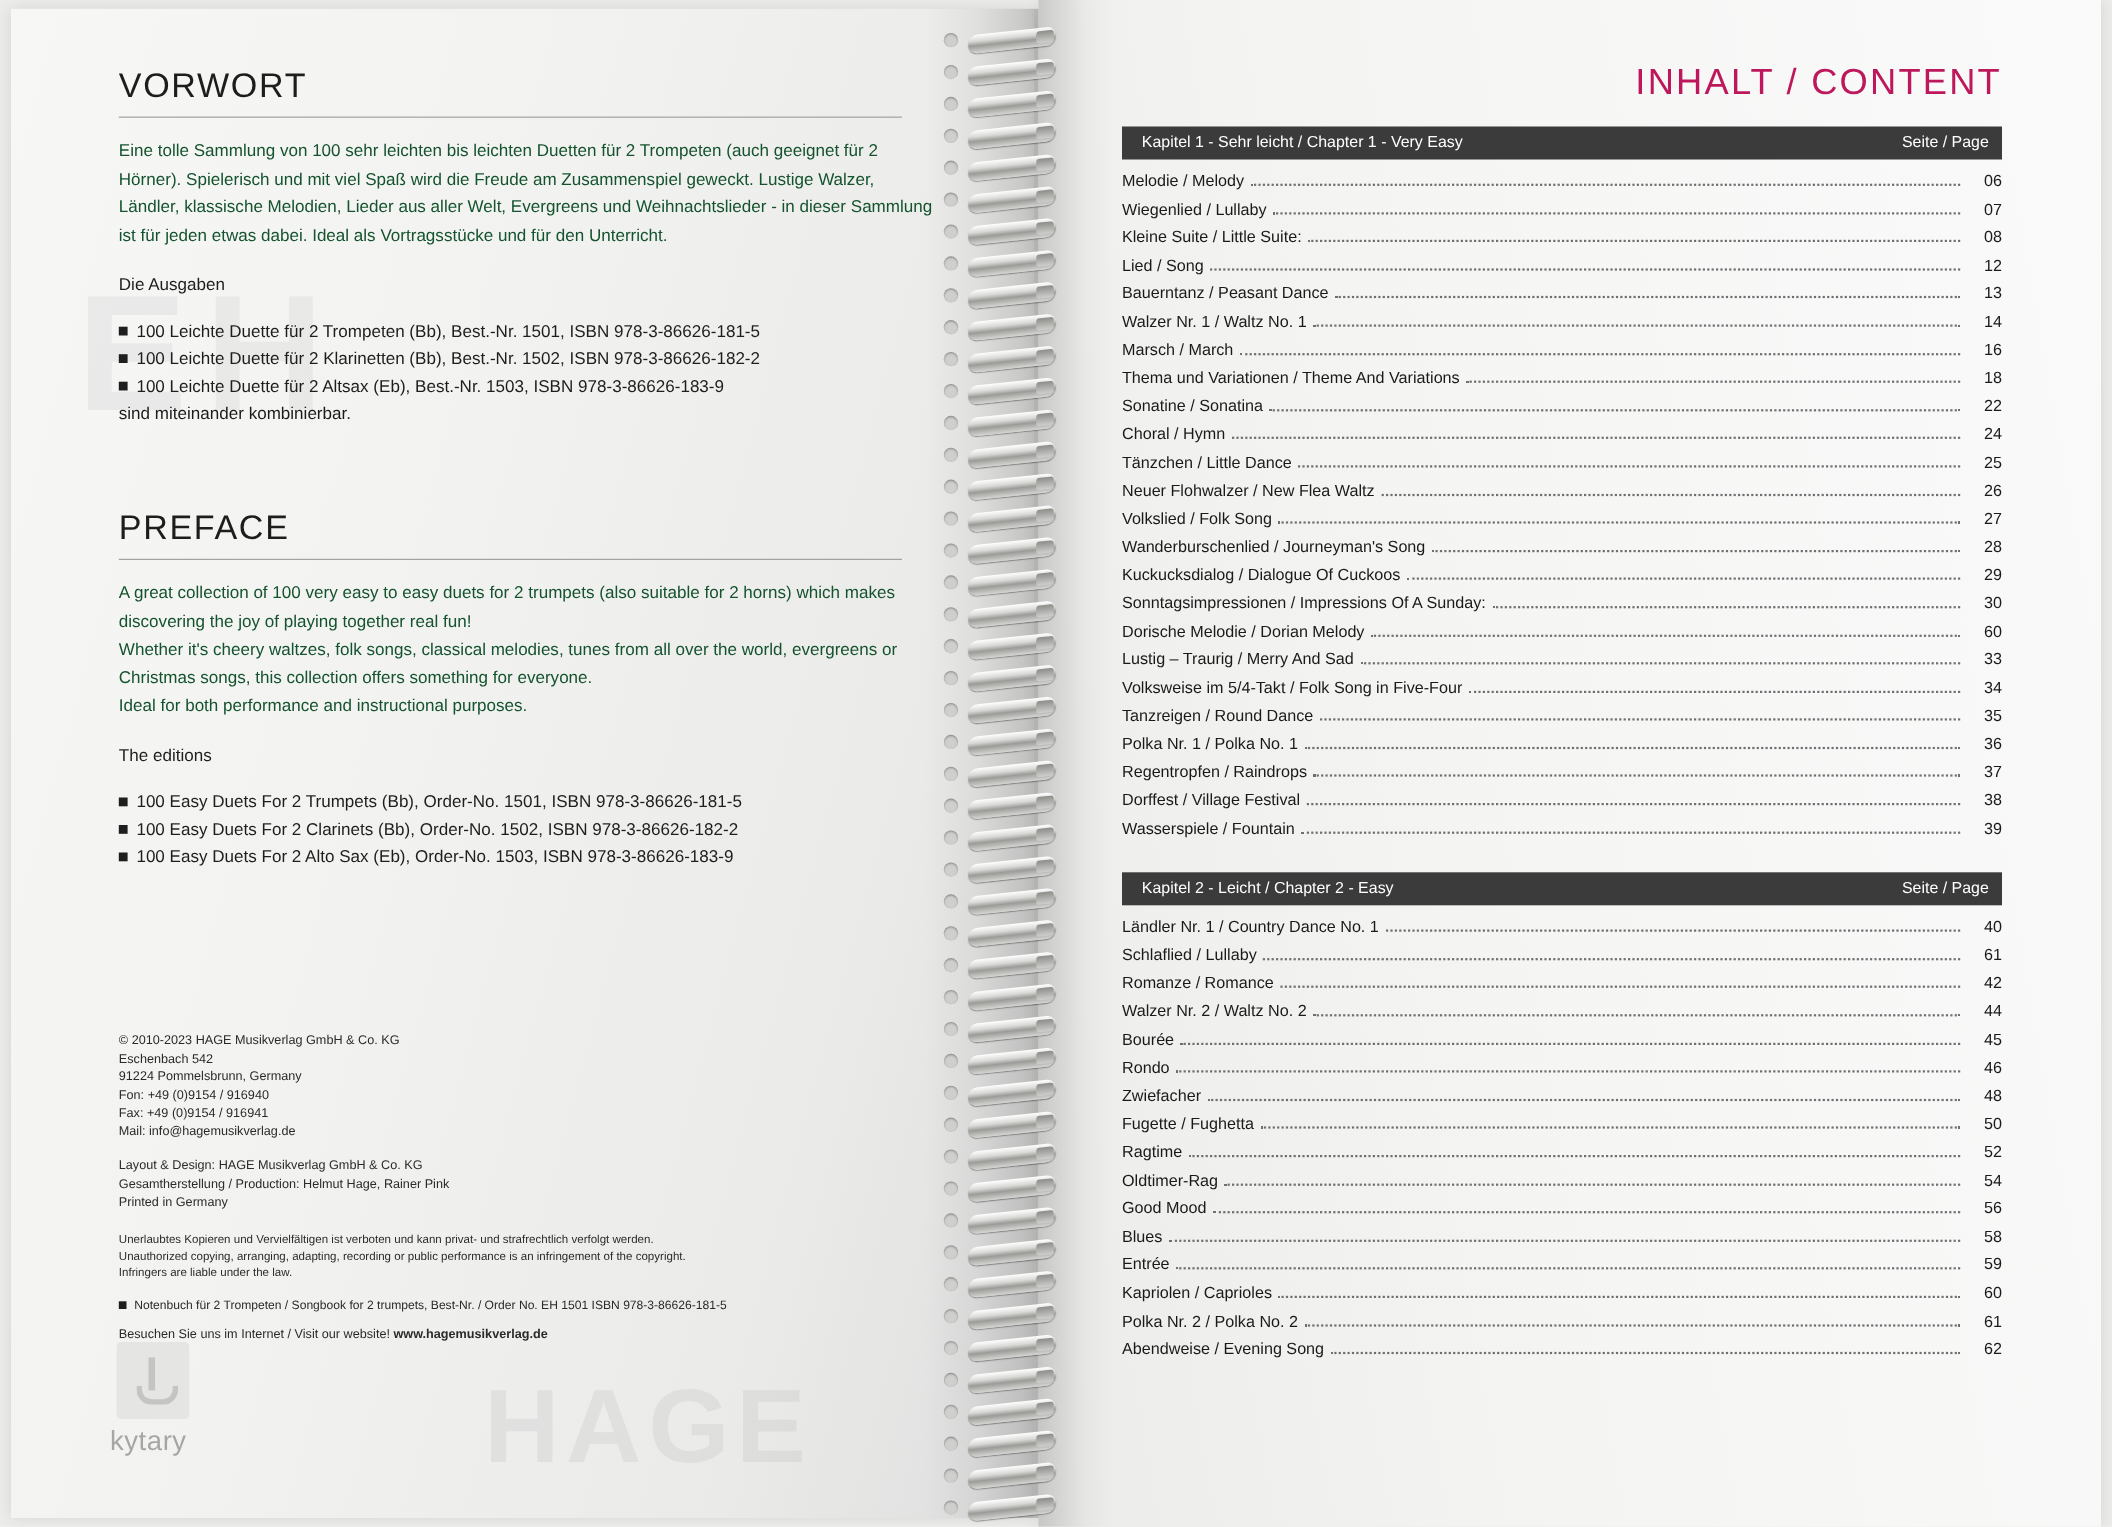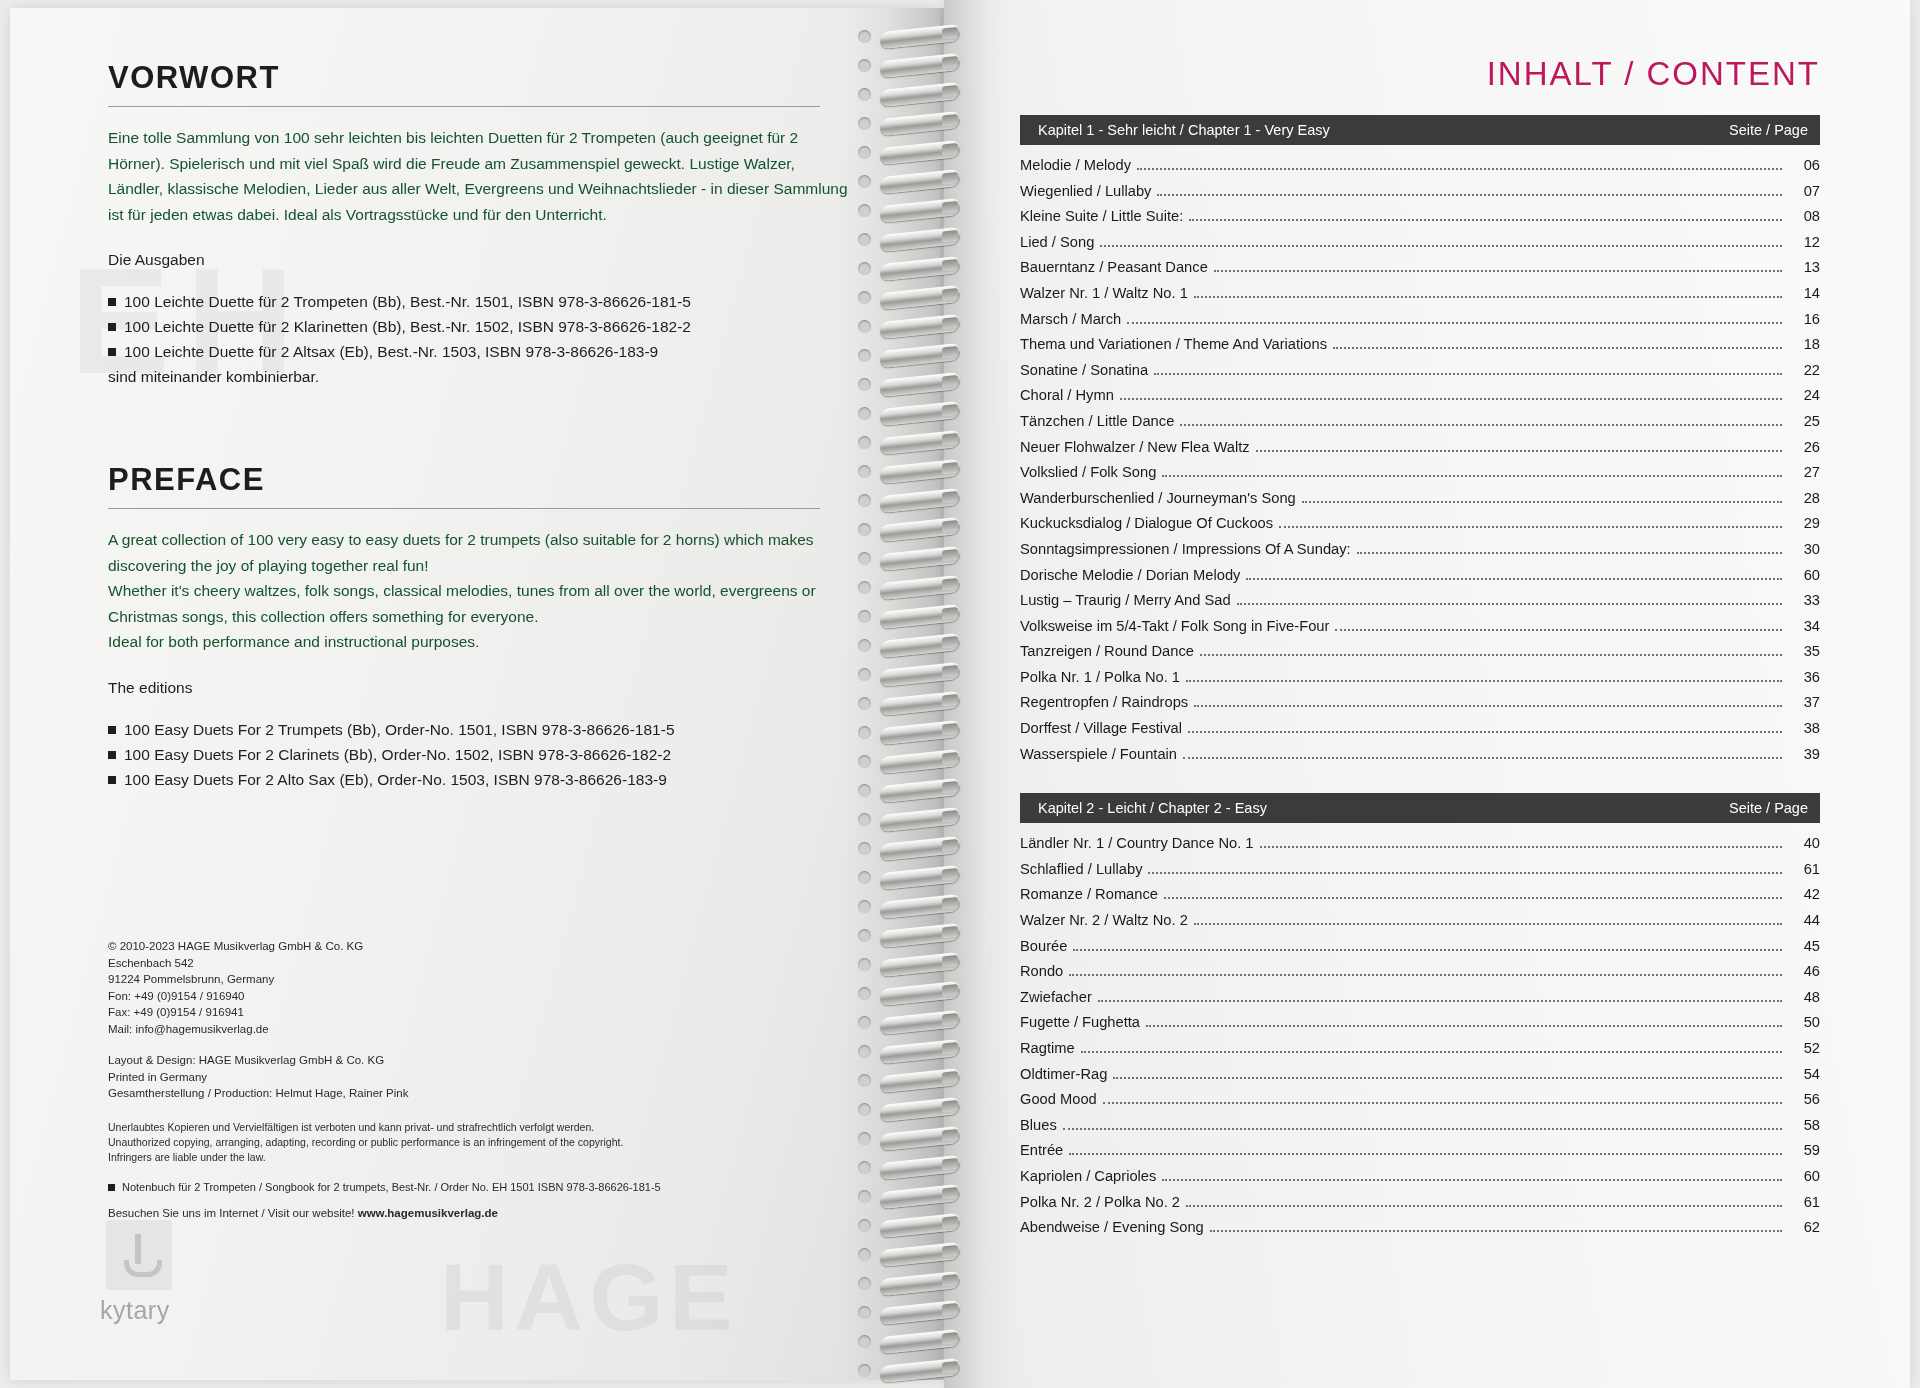--- a/index.html
+++ b/index.html
@@ -53,21 +53,21 @@
     background:linear-gradient(180deg,#8d8d8a,#cfcfcd);
     border-radius:3px;
   }
   .holepunch{
     position:absolute;width:13px;height:13px;border-radius:50%;
     background:#cfcfce;box-shadow:inset 0 1px 2px rgba(0,0,0,.35);
   }
   
   .lp{position:absolute;left:108px;top:0;width:740px;color:#1b1b1b;}
   h1.sect{
-    font-size:31px;letter-spacing:1.5px;font-weight:700;color:#1d1d1d;
+    font-size:31px;letter-spacing:1.5px;font-weight:400;color:#1d1d1d;
     margin:0;padding:0;
   }
   .rule{height:1px;background:#9a9a98;margin-top:10px;width:712px;}
   .body-text{
     font-size:15.5px;line-height:25.5px;color:#14532d;margin-top:18px;
   }
   .sub-title{font-size:15.5px;margin-top:24px;color:#1e1e1e;}
   .bullets{margin-top:20px;}
   .bullet{font-size:15.5px;line-height:25px;color:#1e1e1e;}
   .bullet .sq{display:inline-block;width:8px;height:8px;background:#1e1e1e;margin-right:8px;position:relative;top:-1px;}
@@ -168,22 +168,22 @@
   <div class="imprint" style="top:938px">
     <div class="l">© 2010-2023 HAGE Musikverlag GmbH &amp; Co. KG</div>
     <div class="l">Eschenbach 542</div>
     <div class="l">91224 Pommelsbrunn, Germany</div>
     <div class="l">Fon: +49 (0)9154 / 916940</div>
     <div class="l">Fax: +49 (0)9154 / 916941</div>
     <div class="l">Mail: info@hagemusikverlag.de</div>
 
     <div class="blk">
       <div class="l">Layout &amp; Design: HAGE Musikverlag GmbH &amp; Co. KG</div>
+      <div class="l">Gesamtherstellung / Production: Helmut Hage, Rainer Pink</div>
       <div class="l">Printed in Germany</div>
-      <div class="l">Gesamtherstellung / Production: Helmut Hage, Rainer Pink</div>
     </div>
 
     <div class="legal">
       <div>Unerlaubtes Kopieren und Vervielfältigen ist verboten und kann privat- und strafrechtlich verfolgt werden.</div>
       <div>Unauthorized copying, arranging, adapting, recording or public performance is an infringement of the copyright.</div>
       <div>Infringers are liable under the law.</div>
     </div>
 
     <div class="notebook">
       <span class="sq"></span><span>Notenbuch für 2 Trompeten / Songbook for 2 trumpets, Best-Nr. / Order No. EH 1501   ISBN 978-3-86626-181-5</span>

